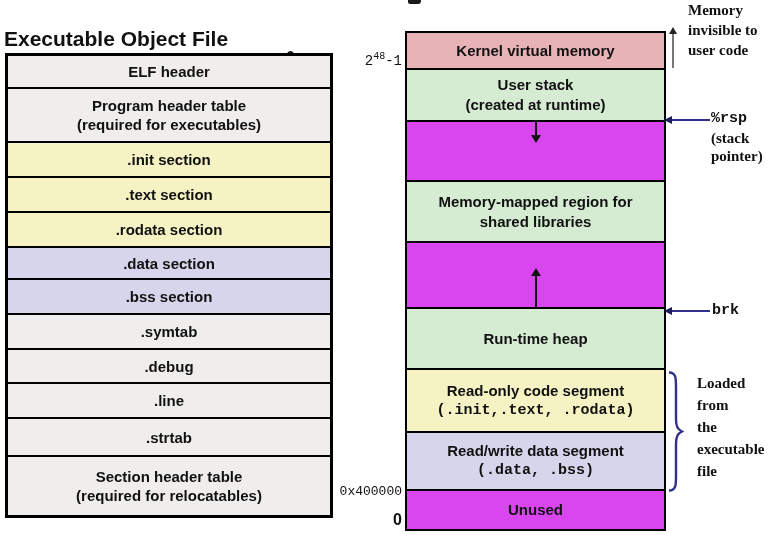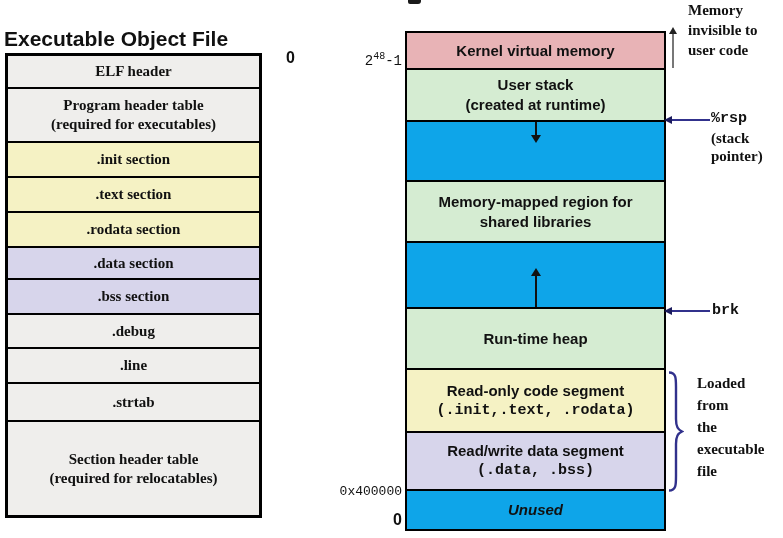--- a/index.html
+++ b/index.html
@@ -3,31 +3,31 @@
 <meta charset="utf-8">
 <style>
   html,body{margin:0;padding:0;background:#fff;}
   .canvas{
     position:relative;width:783px;height:538px;background:#fff;overflow:hidden;
     font-family:"Liberation Sans",sans-serif;color:#111;
   }
   
   .c-pink{background:#e8b3b6;}
   .c-green{background:#d5ecd2;}
-  .c-gray{background:#0ea5e9;font-style:italic;}
+  .c-gray{background:#d946ef;}
   .c-lav{background:#d7d5eb;}
   .c-yellow{background:#f5f2c4;}
   .c-lgray{background:#efeeec;}
   .mono{font-family:"Liberation Mono","DejaVu Sans Mono",monospace;}
 
   
   .elf-title{position:absolute;left:4px;top:27px;font-size:21px;font-weight:bold;}
   .elf-table{
-    position:absolute;left:5px;top:53px;width:257px;height:465px;
-    border:3px solid #000;box-sizing:border-box;display:flex;flex-direction:column;font-family:Liberation Serif, serif;
+    position:absolute;left:5px;top:53px;width:328px;height:465px;
+    border:3px solid #000;box-sizing:border-box;display:flex;flex-direction:column;
   }
   .elf-row{
     border-bottom:2px solid #000;box-sizing:border-box;
     display:flex;flex-direction:column;align-items:center;justify-content:center;
     font-size:15px;font-weight:bold;line-height:19px;text-align:center;
   }
   .elf-row:last-child{border-bottom:none;flex:1;}
   .elf-zero{position:absolute;left:286px;top:49px;font-size:16px;font-weight:bold;}
 
   
@@ -117,20 +117,23 @@
     </div>
     <div class="elf-row c-yellow" style="height:35px">
       <span>.rodata section</span>
     </div>
     <div class="elf-row c-lav" style="height:32px">
       <span>.data section</span>
     </div>
     <div class="elf-row c-lav" style="height:35px">
       <span>.bss section</span>
     </div>
+    <div class="elf-row c-lgray" style="height:35px">
+      <span>.symtab</span>
+    </div>
     <div class="elf-row c-lgray" style="height:34px">
       <span>.debug</span>
     </div>
     <div class="elf-row c-lgray" style="height:35px">
       <span>.line</span>
     </div>
     <div class="elf-row c-lgray" style="height:38px">
       <span>.strtab</span>
     </div>
     <div class="elf-row c-lgray">

